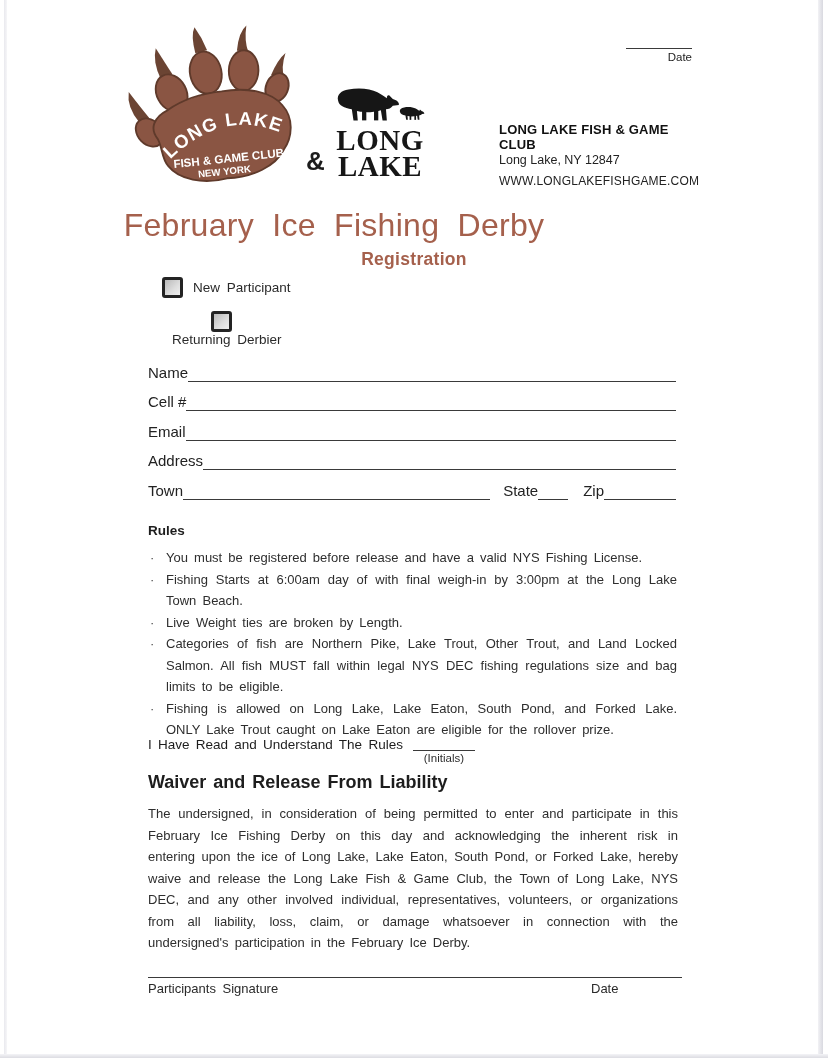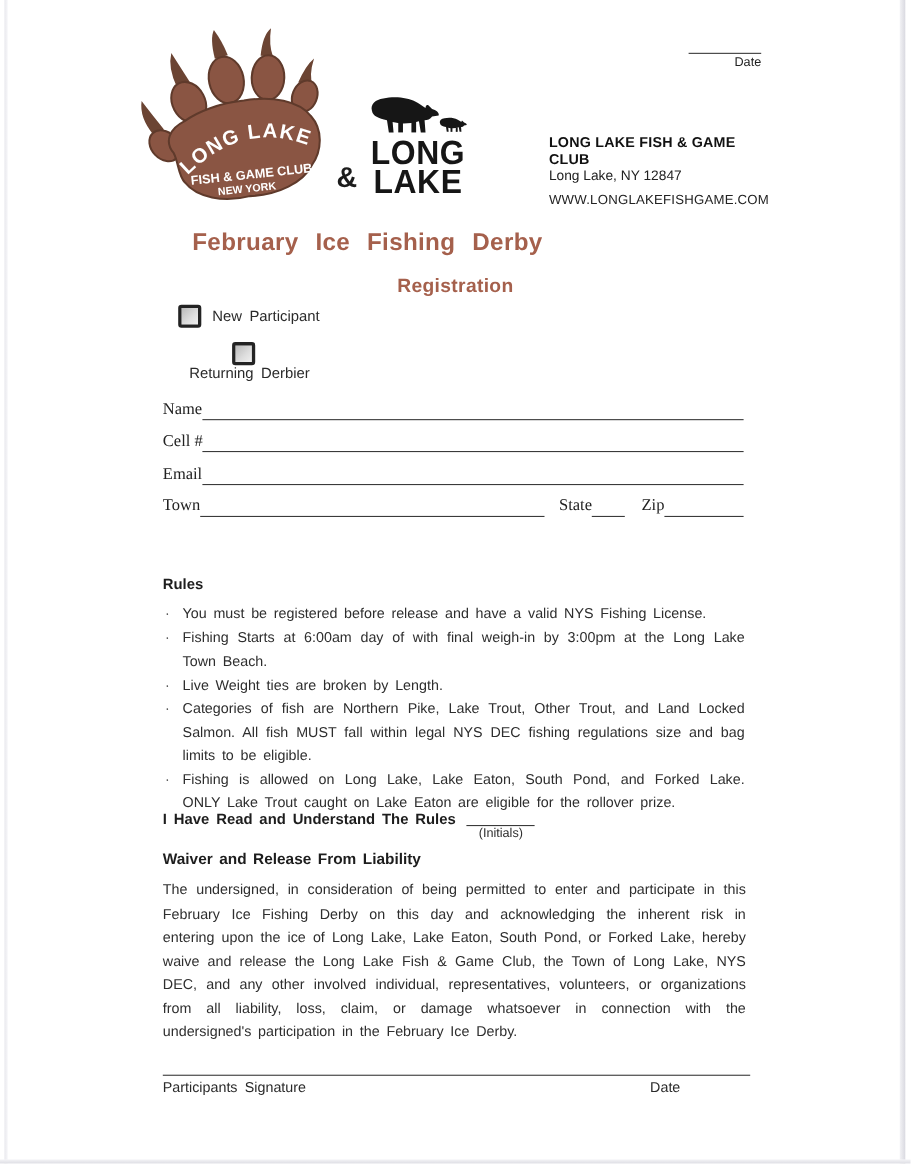--- a/index.html
+++ b/index.html
@@ -12,72 +12,72 @@
     overflow:hidden;
   }
   .edge{position:absolute;top:0;height:100%;}
   .edge-left{left:4px;width:3px;background:linear-gradient(to right,#e9e9ee,#f6f6f8);}
   .edge-right{left:818px;width:5px;background:linear-gradient(to right,#f2f2f5,#d9d9e0);}
   .edge-bottom{position:absolute;left:0;top:1054px;width:100%;height:4px;background:linear-gradient(to bottom,#f4f4f7,#dcdce2);}
 
   
   .paw-wrap{position:absolute;left:112px;top:24px;width:204px;height:172px;}
   .amp{position:absolute;left:306px;top:146px;font-size:26px;font-weight:bold;color:#1c1c1c;}
-  .bear-logo{position:absolute;left:331px;top:82px;width:98px;text-align:center;}
+  .bear-logo{position:absolute;left:331px;top:82px;width:98px;text-align:center;font-family:Liberation Serif, serif;}
   .bear-logo svg{display:block;margin:0 auto;}
   .bear-word{font-size:29px;font-weight:900;letter-spacing:0.5px;line-height:0.88;color:#161616;transform:scaleY(1.05);}
   .club-block{position:absolute;left:499px;top:122px;width:210px;}
   .club-name{font-size:13px;font-weight:bold;color:#111;letter-spacing:0.2px;}
   .club-addr{font-size:12.5px;line-height:17px;color:#222;}
   .club-web{font-size:12px;color:#222;margin-top:5px;letter-spacing:0.2px;}
   .date-top{position:absolute;left:626px;top:48px;width:66px;}
   .date-top .dline{border-top:1.5px solid #3a3a3a;height:0;}
   .date-top .dlabel{font-size:11.5px;color:#222;text-align:right;padding-top:2px;}
 
   
   .title{position:absolute;left:0;top:207px;width:668px;text-align:center;
-    font-size:22px;font-weight:bold;color:#a5604c;word-spacing:9px;letter-spacing:0.3px;}
+    font-size:32px;font-weight:normal;color:#a5604c;word-spacing:9px;letter-spacing:0.3px;}
   .subtitle{position:absolute;left:0;top:249px;width:828px;text-align:center;
     font-size:17.5px;font-weight:bold;color:#a5604c;letter-spacing:0.3px;}
 
   
   .cbrow{position:absolute;left:162px;display:flex;align-items:center;}
   .cbrow.r1{top:277px;}
   .cbrow.r2{top:311px;flex-direction:column;}
   .cb{width:15px;height:15px;border:3px solid #232323;border-radius:3px;
     background:linear-gradient(135deg,#b9b9b9 0%,#dedede 60%,#efefef 100%);cursor:pointer;}
   .cblabel{margin-left:10px;font-size:13.5px;color:#2a2a2a;word-spacing:3px;}
 
   
   .fields{position:absolute;left:148px;top:352px;width:528px;}
   .frow{height:29.5px;display:flex;align-items:flex-end;}
-  .flabel{font-size:15px;color:#222;padding-bottom:1px;white-space:nowrap;font-family:Liberation Serif, serif;}
+  .flabel{font-size:15px;color:#222;padding-bottom:1px;white-space:nowrap;}
   .fline{flex:1 1 auto;border-bottom:1.5px solid #3a3a3a;height:18px;}
   .fline.short-state{flex:0 0 30px;}
   .fline.short-zip{flex:0 0 72px;}
   .gap-s{width:13px;}
   .gap-z{width:15px;}
 
   
   .rules{position:absolute;left:148px;top:523px;width:529px;}
   .rules-heading{font-size:13.5px;font-weight:bold;color:#1d1d1d;margin-bottom:9px;word-spacing:2px;}
   .rule{position:relative;padding-left:18px;font-size:13px;line-height:21.5px;
     color:#2e2e2e;text-align:justify;word-spacing:2.5px;}
   .rule .bullet{position:absolute;left:2px;top:0;color:#4a4a4a;}
 
   
   .ack{position:absolute;left:148px;top:735px;display:flex;align-items:flex-start;}
-  .ack-label{font-size:13.5px;font-weight:bold;color:#1d1d1d;word-spacing:2.5px;padding-top:2px;}
+  .ack-label{font-size:13.5px;font-weight:normal;color:#1d1d1d;word-spacing:2.5px;padding-top:2px;}
   .ack-initials{margin-left:10px;text-align:center;}
   .ack-line{width:62px;border-bottom:1.5px solid #3a3a3a;height:15px;cursor:pointer;}
   .ack-caption{font-size:11.5px;color:#2e2e2e;padding-top:1px;}
 
   
   .waiver{position:absolute;left:148px;top:772px;width:530px;}
-  .waiver-heading{font-size:14px;font-weight:bold;color:#1d1d1d;word-spacing:2px;margin-bottom:10px;}
+  .waiver-heading{font-size:18px;font-weight:bold;color:#1d1d1d;word-spacing:2px;margin-bottom:10px;}
   .waiver-body{font-size:13px;line-height:21.5px;color:#2e2e2e;text-align:justify;word-spacing:2.5px;}
 
   
   .sig{position:absolute;left:148px;top:977px;width:534px;}
   .sig-line{border-top:1.5px solid #3a3a3a;height:0;cursor:pointer;}
   .sig-labels{position:relative;height:20px;}
   .sig-name{position:absolute;left:0;top:3px;font-size:13px;color:#2a2a2a;word-spacing:3px;}
   .sig-date{position:absolute;left:443px;top:3px;font-size:13px;color:#2a2a2a;}
 </style>
 </head>
@@ -168,20 +168,24 @@
     </div>
     <div class="frow">
       <span class="flabel">Cell #</span>
       <span class="fline"></span>
     </div>
     <div class="frow">
       <span class="flabel">Email</span>
       <span class="fline"></span>
     </div>
     <div class="frow">
+      <span class="flabel">Address</span>
+      <span class="fline"></span>
+    </div>
+    <div class="frow">
       <span class="flabel">Town</span>
       <span class="fline"></span>
       <span class="gap-s"></span>
       <span class="flabel">State</span>
       <span class="fline short-state"></span>
       <span class="gap-z"></span>
       <span class="flabel">Zip</span>
       <span class="fline short-zip"></span>
     </div>
   </div>

